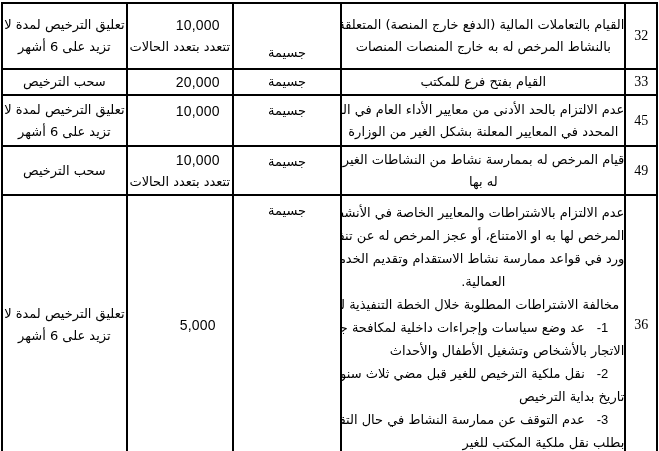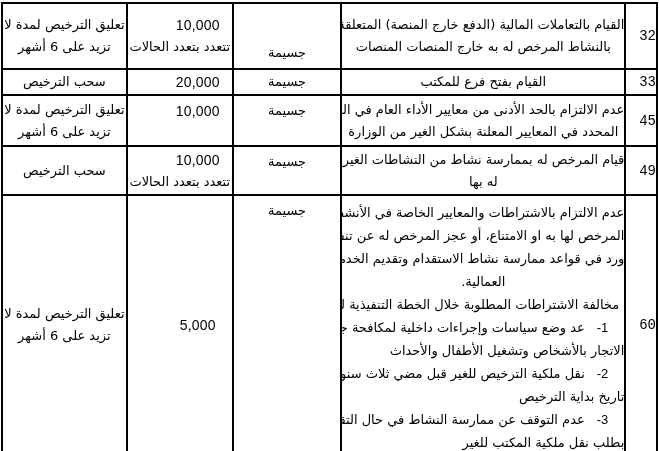--- a/index.html
+++ b/index.html
@@ -7,22 +7,22 @@
        font-family:"DejaVu Sans",sans-serif;}
   .wrap{padding:2px 1px 1px 1px;}
   table.vtable{border-collapse:collapse;table-layout:fixed;width:657px;}
   td{border:2px solid #000;padding:0;vertical-align:middle;overflow:hidden;}
   col.c-num{width:31px;}
   col.c-desc{width:278px;}
   col.c-class{width:106px;}
   col.c-amt{width:104px;}
   col.c-pen{width:122px;}
 
-  .num-cell{text-align:right;font-size:14px;
-            font-family:Liberation Mono, monospace;}
+  .num-cell{text-align:center;font-size:14px;
+            font-family:Liberation Serif, serif;}
   .line{display:block;text-align:center;line-height:22px;font-size:13px;
         white-space:nowrap;}
   .amt-num{font-size:14px;font-family:"Liberation Sans",sans-serif;
            letter-spacing:0.2px;padding-left:36px;}
   .vt{vertical-align:top;}
   .vb{vertical-align:bottom;}
   .pt4{padding-top:4px;}
   .pb4{padding-bottom:4px;}
 
   
@@ -132,21 +132,21 @@
           <span class="line amt-num">10,000</span>
           <span class="line">تتعدد بتعدد الحالات</span>
         </td>
         <td>
           <span class="line">سحب الترخيص</span>
         </td>
       </tr>
 
       <tr class="r36">
         <td class="num-cell">
-          <span>60</span>
+          <span>36</span>
         </td>
         <td class="vt desc36">
           <span class="line">عدم الالتزام بالاشتراطات والمعايير الخاصة في الأنشطة</span>
           <span class="line">المرخص لها به او الامتناع، أو عجز المرخص له عن تنفيذ ما</span>
           <span class="line">ورد في قواعد ممارسة نشاط الاستقدام وتقديم الخدمات</span>
           <span class="line">العمالية.</span>
           <span class="h-line">مخالفة الاشتراطات المطلوبة خلال الخطة التنفيذية للإلغاء:</span>
 
           <span class="item-line1"><span class="item-num">1-</span><span>عد وضع سياسات وإجراءات داخلية لمكافحة جرائم</span></span>
           <span class="item-line2">الاتجار بالأشخاص وتشغيل الأطفال والأحداث</span>

